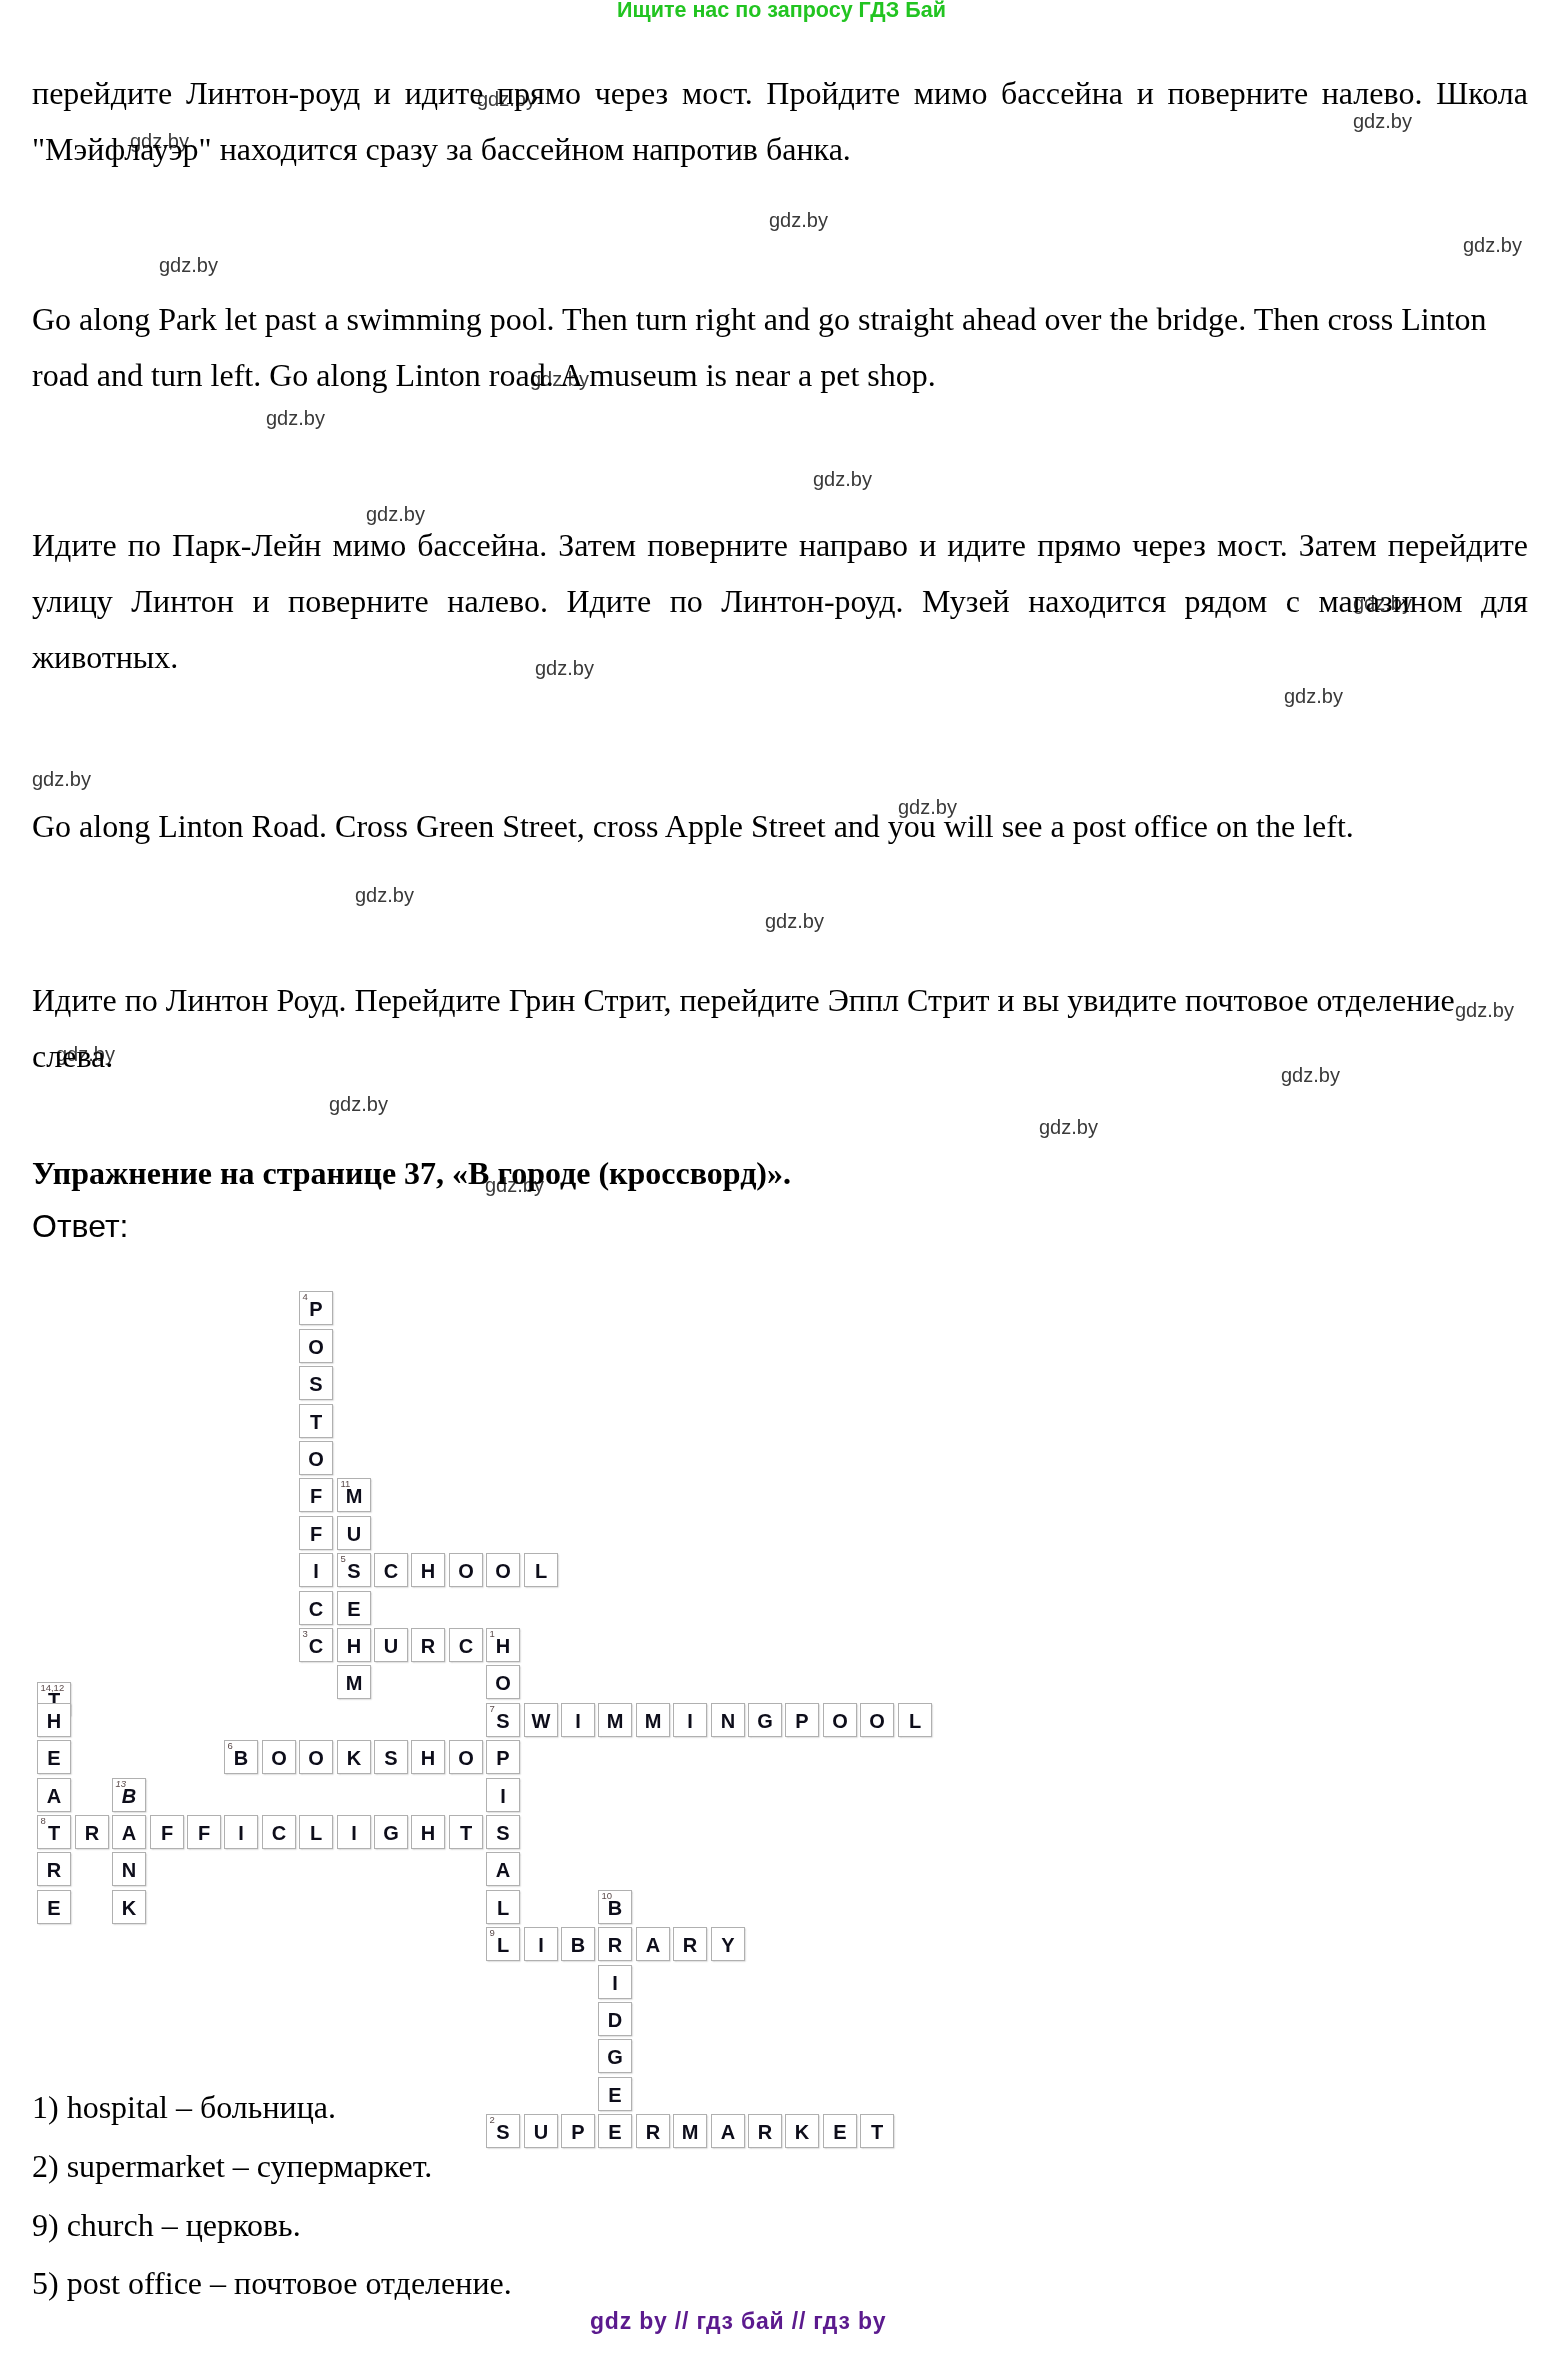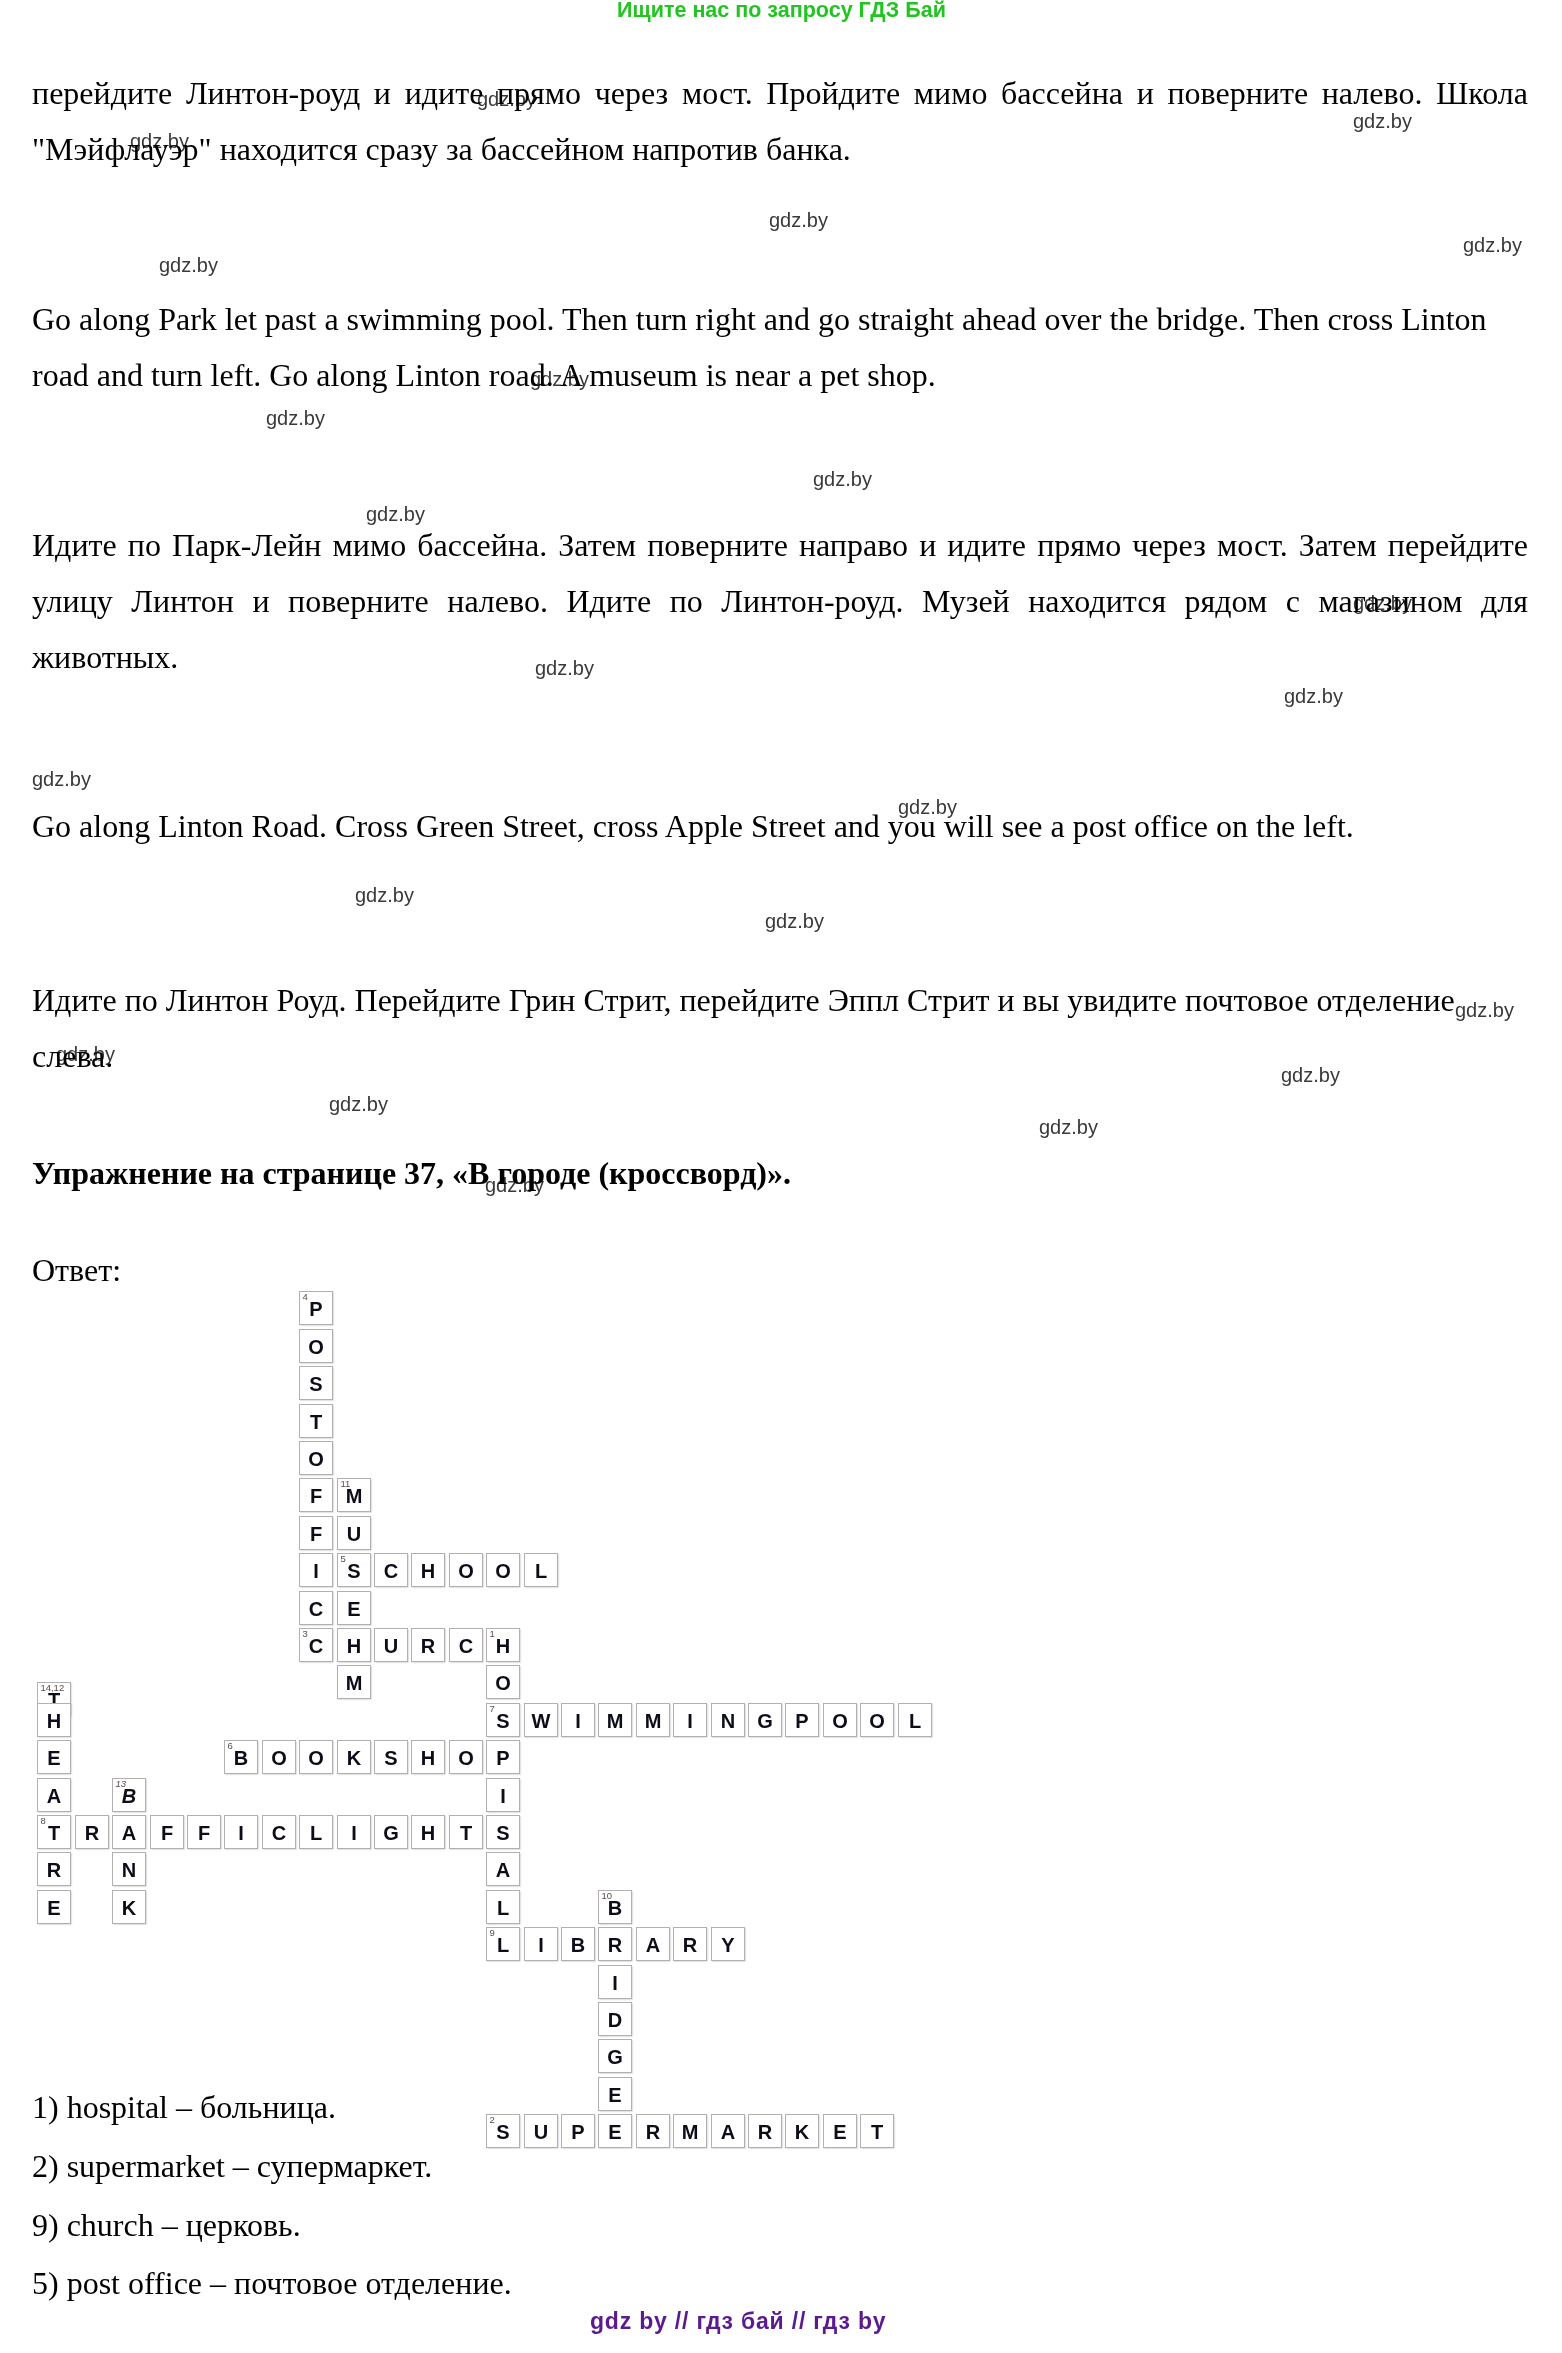--- a/index.html
+++ b/index.html
@@ -67,25 +67,24 @@
     position: absolute;
     font-family: Liberation Serif, serif;
     font-size: 32px;
     font-weight: 700;
     color: #000;
     white-space: nowrap;
   }
 
   .answer-label {
     position: absolute;
-    font-family: Liberation Serif, serif;
+    font-family: Liberation Sans, sans-serif;
     font-size: 32px;
     color: #000;
     white-space: nowrap;
-    margin-top: 44px;
   }
 
   .list-line {
     position: absolute;
     font-family: "Liberation Serif", serif;
     font-size: 32px;
     color: #000;
     white-space: nowrap;
   }
 

